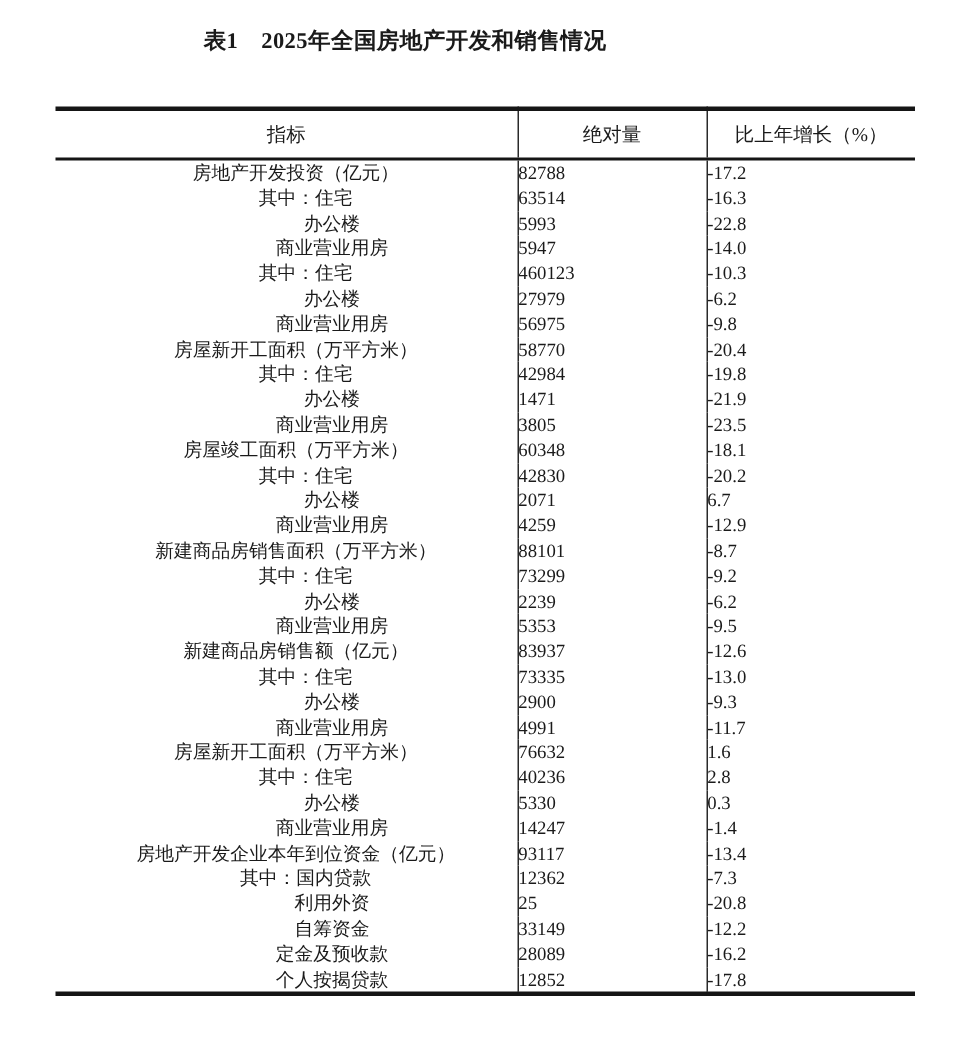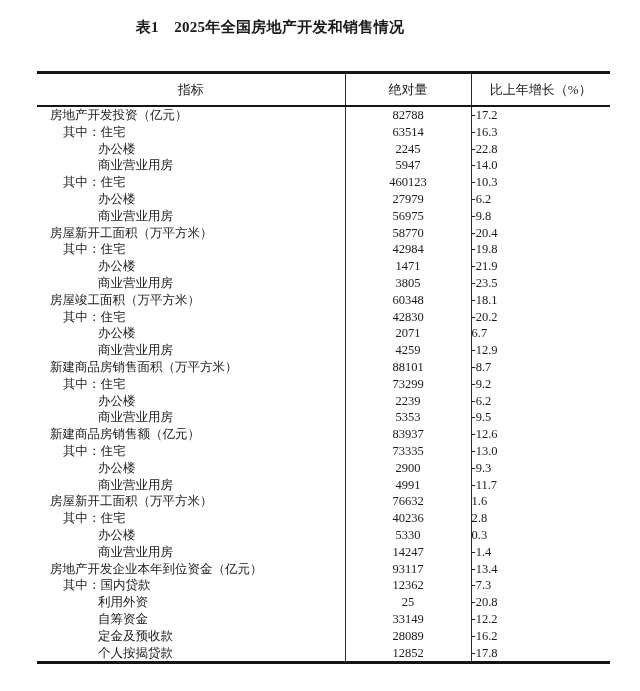--- a/index.html
+++ b/index.html
@@ -51,25 +51,25 @@
   }
   table.stats td {
     height: 16.8px;
     line-height: 16.8px;
     padding: 0;
     font-size: 12.5px;
     white-space: nowrap;
     overflow: hidden;
     vertical-align: middle;
   }
-  td.label { text-align: left; }
+  td.label { text-align: center; }
   td.label.indent-0 { padding-left: 13px; }
   td.label.indent-1 { padding-left: 26px; }
   td.label.indent-2 { padding-left: 61px; }
-  td.value  { text-align: center; padding-right: 18px; }
+  td.value  { text-align: left; padding-right: 18px; }
   td.growth { text-align: left; padding-right: 9px; }
 </style>
 </head>
 <body>
 
 <div class="page">
   <div class="title">表1　2025年全国房地产开发和销售情况</div>
 
   <table class="stats">
     <colgroup>
@@ -90,21 +90,21 @@
           <td class="value sep">82788</td>
           <td class="growth">-17.2</td>
         </tr>
         <tr>
           <td class="label sep indent-1">其中：住宅</td>
           <td class="value sep">63514</td>
           <td class="growth">-16.3</td>
         </tr>
         <tr>
           <td class="label sep indent-2">办公楼</td>
-          <td class="value sep">2245</td>
+          <td class="value sep">5993</td>
           <td class="growth">-22.8</td>
         </tr>
         <tr>
           <td class="label sep indent-2">商业营业用房</td>
           <td class="value sep">5947</td>
           <td class="growth">-14.0</td>
         </tr>
         <tr>
           <td class="label sep indent-1">其中：住宅</td>
           <td class="value sep">460123</td>

